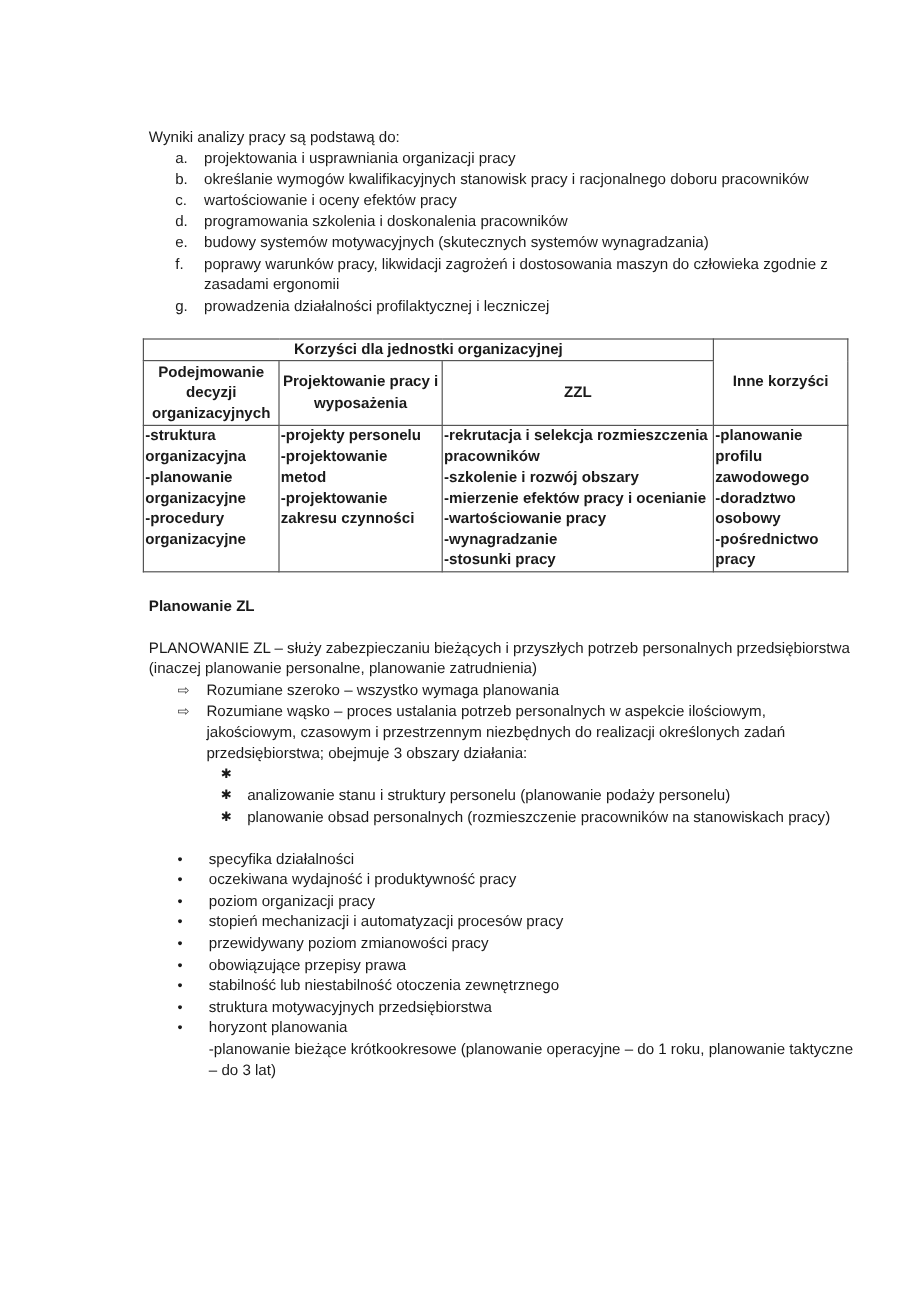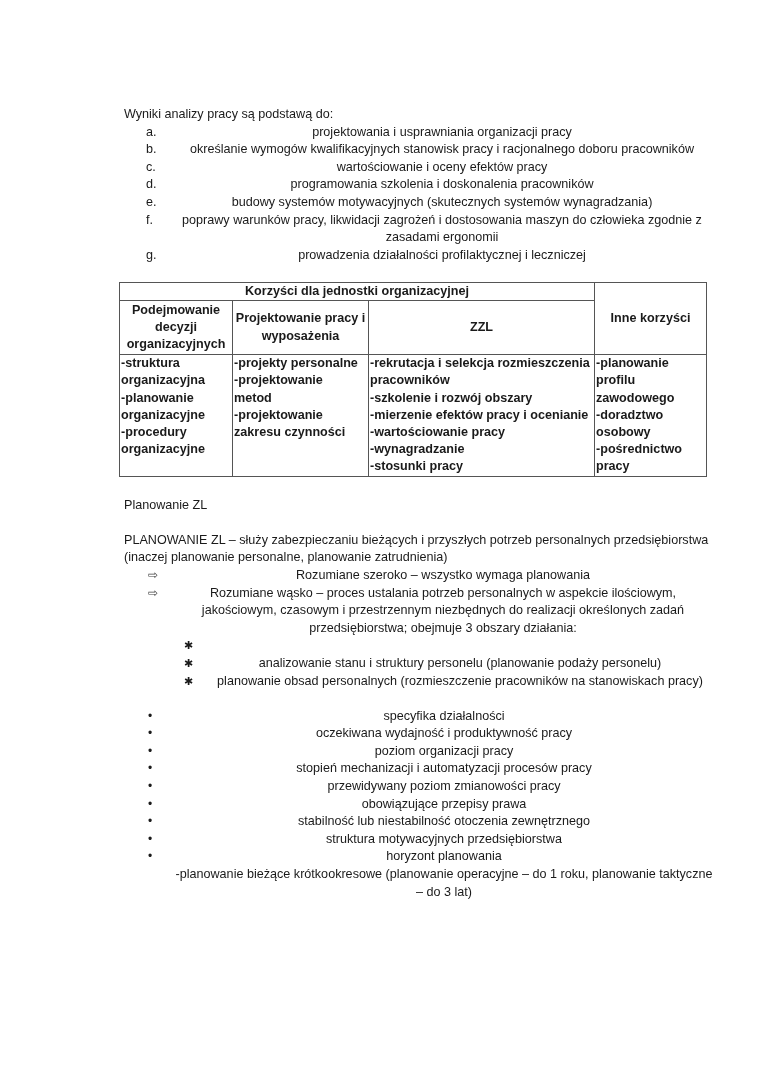--- a/index.html
+++ b/index.html
@@ -10,23 +10,23 @@
   }
   .page { position: absolute; left: 91px; top: 106px; width: 590px; margin-left: 33px; }
   .p { margin: 0; }
   .list { margin: 0; padding: 0; list-style: none; }
   .li { display: flex; }
   .marker { flex: 0 0 auto; }
   .alpha .marker { width: 24px; margin-left: 22px; }
   .arrow .marker { width: 24px; margin-left: 24px; color: #444; font-size: 12px; }
   .star .marker { width: 22px; margin-left: 60px; font-size: 11px; }
   .dot .marker { width: 26px; margin-left: 24px; font-size: 12px; }
-  .txt { flex: 1 1 auto; text-align: center; }
+  .txt { flex: 1 1 auto; }
   .gap { height: 17.6px; }
-  .bold { font-weight: normal; }
+  .bold { font-weight: bold; }
 
   table.tbl {
     border-collapse: collapse; width: 587px; margin-left: -5px;
     table-layout: fixed; font-size: 12.6px; line-height: 17.2px;
   }
   .tbl td, .tbl th { border: 1px solid #555; vertical-align: top; padding: 0 1px; }
   .tbl th { font-weight: bold; text-align: center; vertical-align: middle; }
   .tbl .body-cell div { white-space: nowrap; font-weight: bold; }
 </style>
 </head>
@@ -88,21 +88,21 @@
     <tr>
       <td class="body-cell">
         <div>-struktura</div>
             <div>organizacyjna</div>
             <div>-planowanie</div>
             <div>organizacyjne</div>
             <div>-procedury</div>
             <div>organizacyjne</div>
       </td>
       <td class="body-cell">
-        <div>-projekty personalne</div>
+        <div>-projekty personelu</div>
             <div>-projektowanie</div>
             <div>metod</div>
             <div>-projektowanie</div>
             <div>zakresu czynności</div>
       </td>
       <td class="body-cell">
         <div>-rekrutacja i selekcja rozmieszczenia</div>
             <div>pracowników</div>
             <div>-szkolenie i rozwój obszary</div>
             <div>-mierzenie efektów pracy i ocenianie</div>

